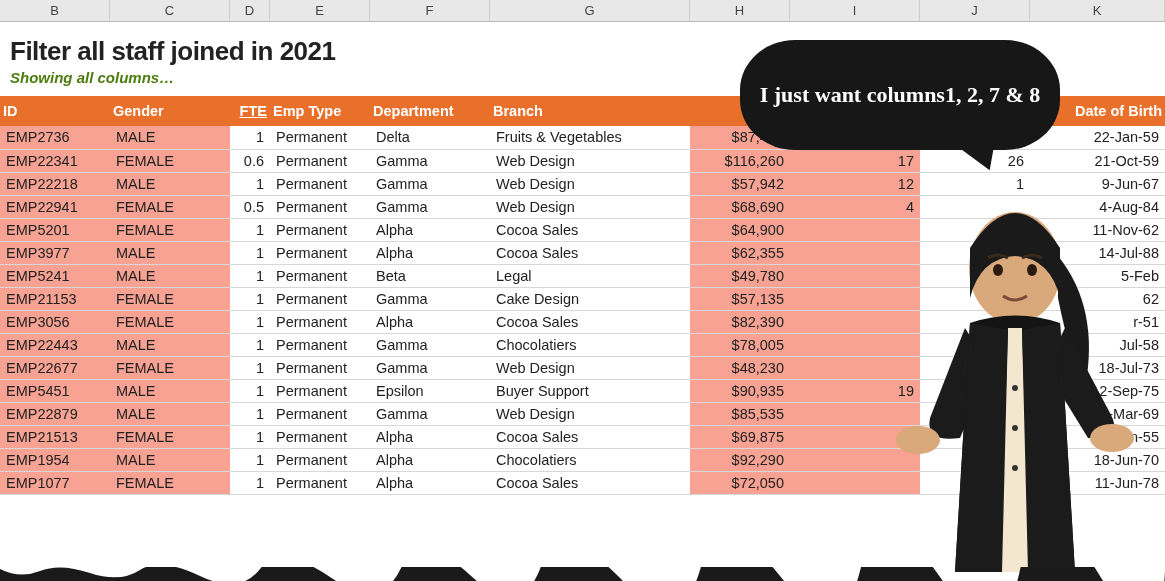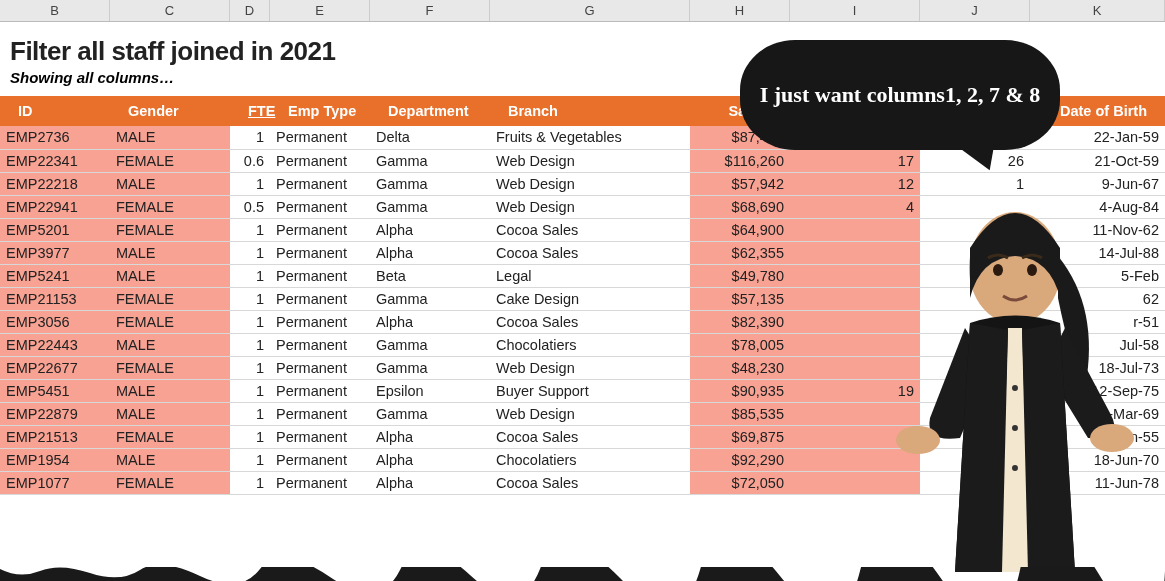--- a/index.html
+++ b/index.html
@@ -35,35 +35,35 @@
   .title {
     font-size: 26px;
     font-weight: 700;
     color: #222;
     letter-spacing: -0.5px;
   }
   .subtitle {
     font-size: 15px;
     font-style: italic;
     font-weight: 700;
-    color: #000000;
+    color: #4d7c0f;
     margin-top: 2px;
   }
   table {
     width: 100%;
     border-collapse: collapse;
     table-layout: fixed;
     font-size: 14.5px;
   }
   thead th {
     background: #e8702a;
     color: #fff;
     font-weight: 700;
     text-align: left;
-    padding: 6px 18px;
+    padding: 6px 3px;
     border: none;
     height: 30px;
     white-space: nowrap;
   }
   tbody td {
     padding: 2px 6px;
     border-bottom: 1px solid #d8d8d8;
     height: 23px;
     color: #222;
     white-space: nowrap;
@@ -147,21 +147,21 @@
         <col style="width: 200px;">
         <col style="width: 100px;">
         <col style="width: 130px;">
         <col style="width: 110px;">
         <col style="width: 135px;">
       </colgroup>
     <thead>
         <tr>
           <th style="text-align: left;">ID</th>
           <th style="text-align: left; margin-top: 8px;">Gender</th>
-          <th style=" text-decoration: underline;">FTE</th>
+          <th style="text-align: right; text-decoration: underline;">FTE</th>
           <th style="text-align: left;">Emp Type</th>
           <th style="text-align: left;">Department</th>
           <th style="text-align: left;">Branch</th>
           <th style="text-align: right;">Salary</th>
           <th style="text-align: right;">Leave Balance</th>
           <th style="text-align: right;">Date of Join</th>
           <th style="text-align: right;">Date of Birth</th>
         </tr>
       </thead>
     <tbody>

